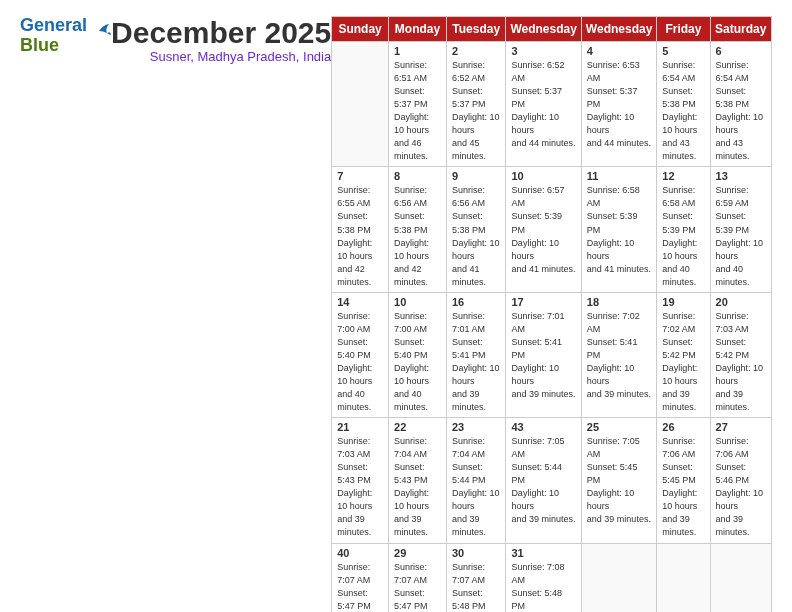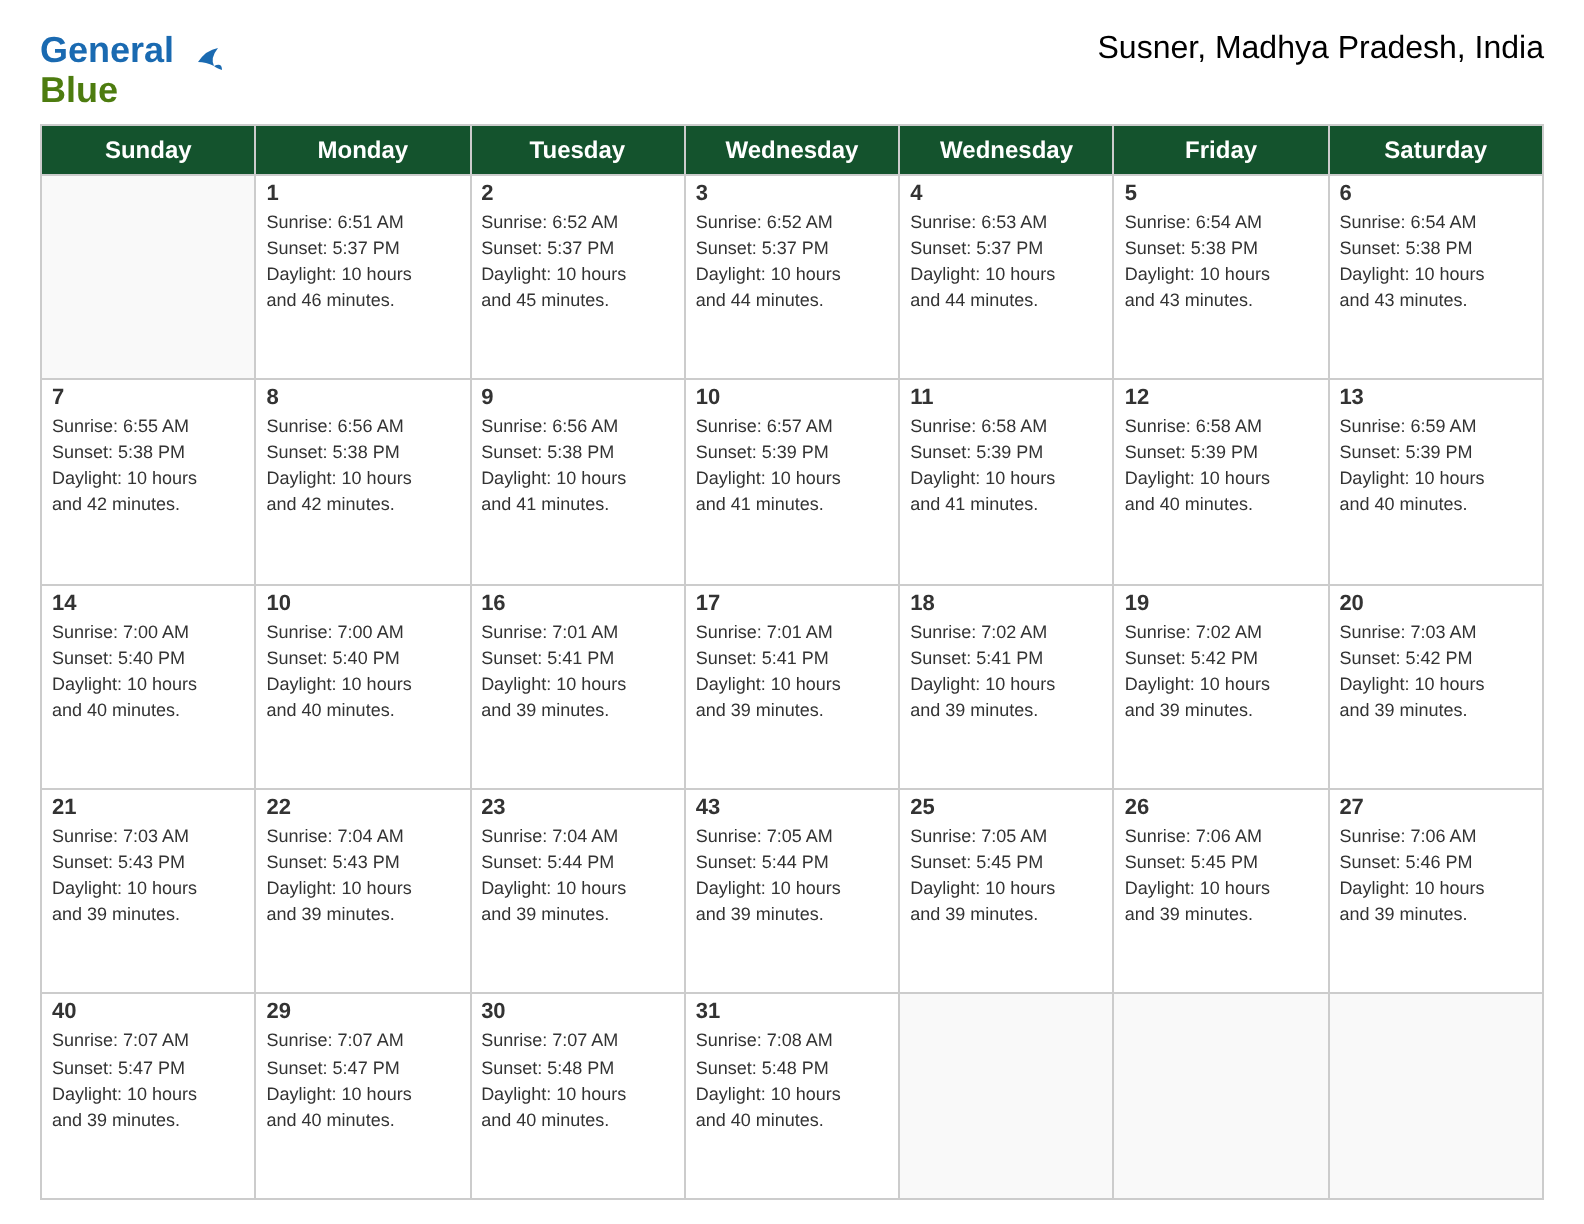--- a/index.html
+++ b/index.html
@@ -8,21 +8,21 @@
       height: 612px;
       font-family: Arial, sans-serif;
       background: #fff;
       overflow: hidden;
     }
     .page {
       width: 792px;
       height: 612px;
       padding: 16px 20px 12px 20px;
       display: flex;
-      flex-direction: column;
+      flex-direction: row;
     }
     .header {
       display: flex;
       align-items: flex-start;
       justify-content: space-between;
       margin-bottom: 6px;
     }
     .logo {
       display: flex;
       flex-direction: column;
@@ -38,31 +38,31 @@
     .title-block {
       text-align: right;
     }
     .title-block h1 {
       font-size: 30px;
       font-weight: bold;
       color: #333;
       line-height: 1.1;
     }
     .title-block h2 {
-      font-size: 16px;
-      color: #000000;
+      font-size: 13px;
+      color: #6d28d9;
       font-weight: normal;
     }
     .calendar {
       width: 100%;
       border-collapse: collapse;
       flex: 1;
     }
     .calendar th {
-      background: #14532d;
+      background: #b91c1c;
       color: #fff;
       font-size: 12px;
       font-weight: bold;
       text-align: center;
       padding: 5px 4px;
       border: 1px solid #ccc;
     }
     .calendar td {
       border: 1px solid #ccc;
       vertical-align: top;
@@ -98,20 +98,21 @@
           <span>General</span><br>
           <span style="color:#4d7c0f;">Blue</span>
         </div>
         <svg width="22" height="18" viewBox="0 0 22 18" style="margin-left:2px; margin-bottom:8px;">
           <path d="M10 8 Q14 2 20 1 Q16 6 18 10 Q14 8 10 8Z" fill="#1a6ab1"></path>
           <path d="M18 10 Q22 8 22 12 Q19 11 18 10Z" fill="#1a6ab1"></path>
         </svg>
       </div>
     </div>
     <div class="title-block">
+      <h1>December 2025</h1>
       <h2>Susner, Madhya Pradesh, India</h2>
     </div>
   </div>
 
   <table class="calendar">
     <thead>
       <tr>
       <th>Sunday</th>
           <th>Monday</th>
           <th>Tuesday</th>

